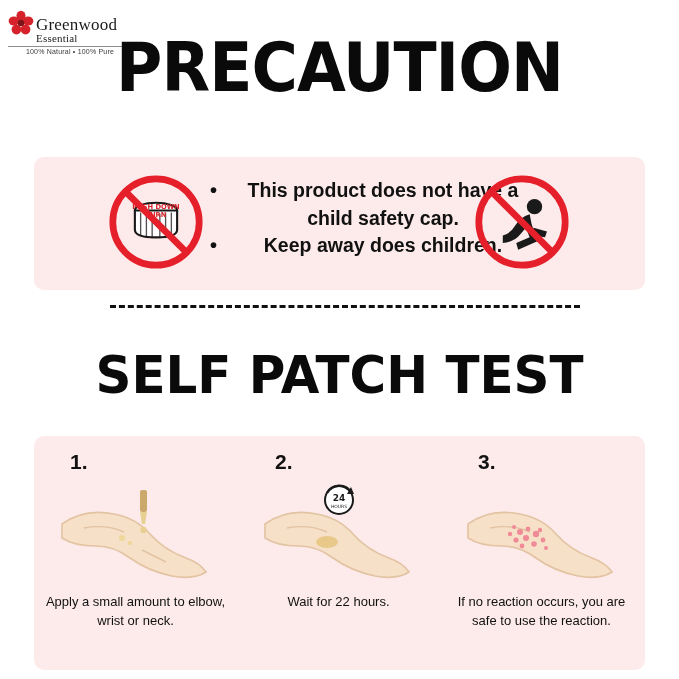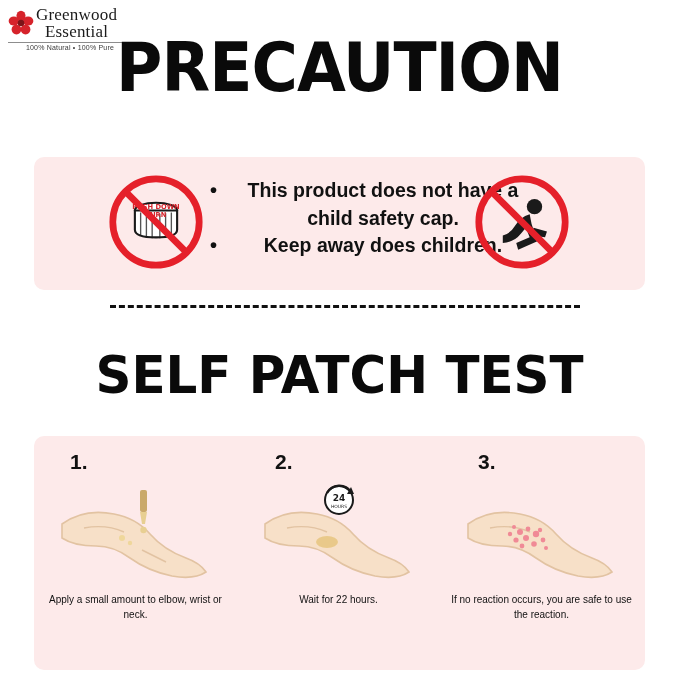--- a/index.html
+++ b/index.html
@@ -36,32 +36,33 @@
     justify-content: flex-start;
   }
   .brand-flower {
     width: 26px;
     height: 26px;
     margin-top: 4px;
     margin-right: 2px;
     flex: 0 0 auto;
   }
   .brand-words {
-    text-align: center;
+    text-align: left;
     line-height: 1.0;
+    margin-top: 10px;
   }
   .brand-line1 {
     font-family: "Liberation Serif", serif;
     font-size: 17px;
     color: #1b1b1b;
     letter-spacing: .2px;
   }
   .brand-line2 {
     font-family: "Liberation Serif", serif;
-    font-size: 17px;
+    font-size: 11px;
     color: #1b1b1b;
     letter-spacing: .2px;
   }
   .brand-rule {
     border-bottom: 1px solid #8d8d8d;
     margin: 2px 0 1px 0;
     width: 124px;
   }
   .brand-tag {
     font-size: 7px;
@@ -191,21 +192,21 @@
     left: 10px;
     width: 183px;
     height: 108px;
   }
   .step-caption {
     position: absolute;
     top: 157px;
     left: 8px;
     width: 187px;
     text-align: center;
-    font-size: 10px;
+    font-size: 13px;
     line-height: 1.45;
     color: #111;
   }
 </style>
 </head>
 <body>
 
 <div class="page">
 
   <div class="brand">

